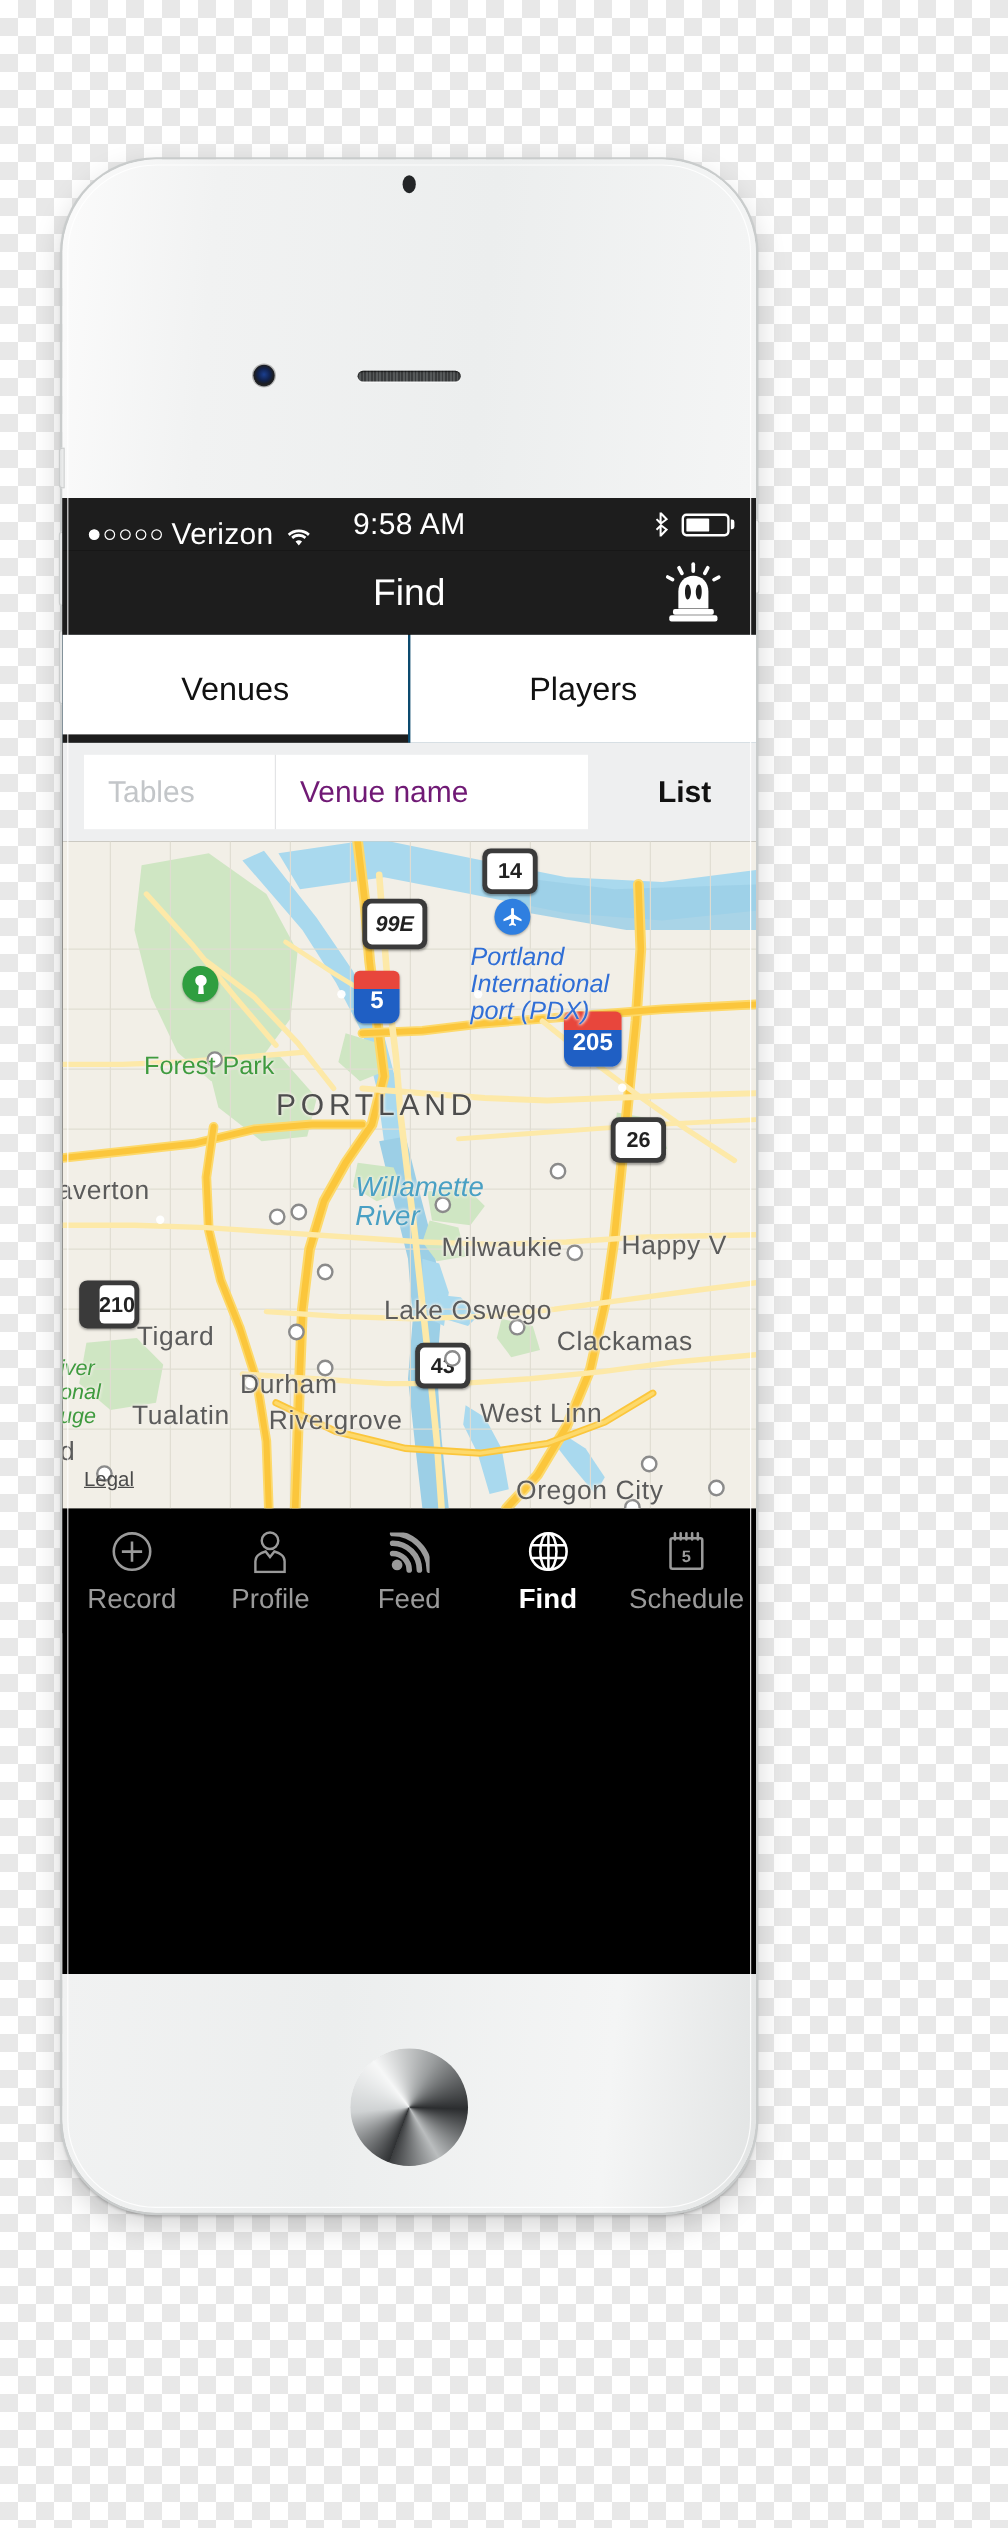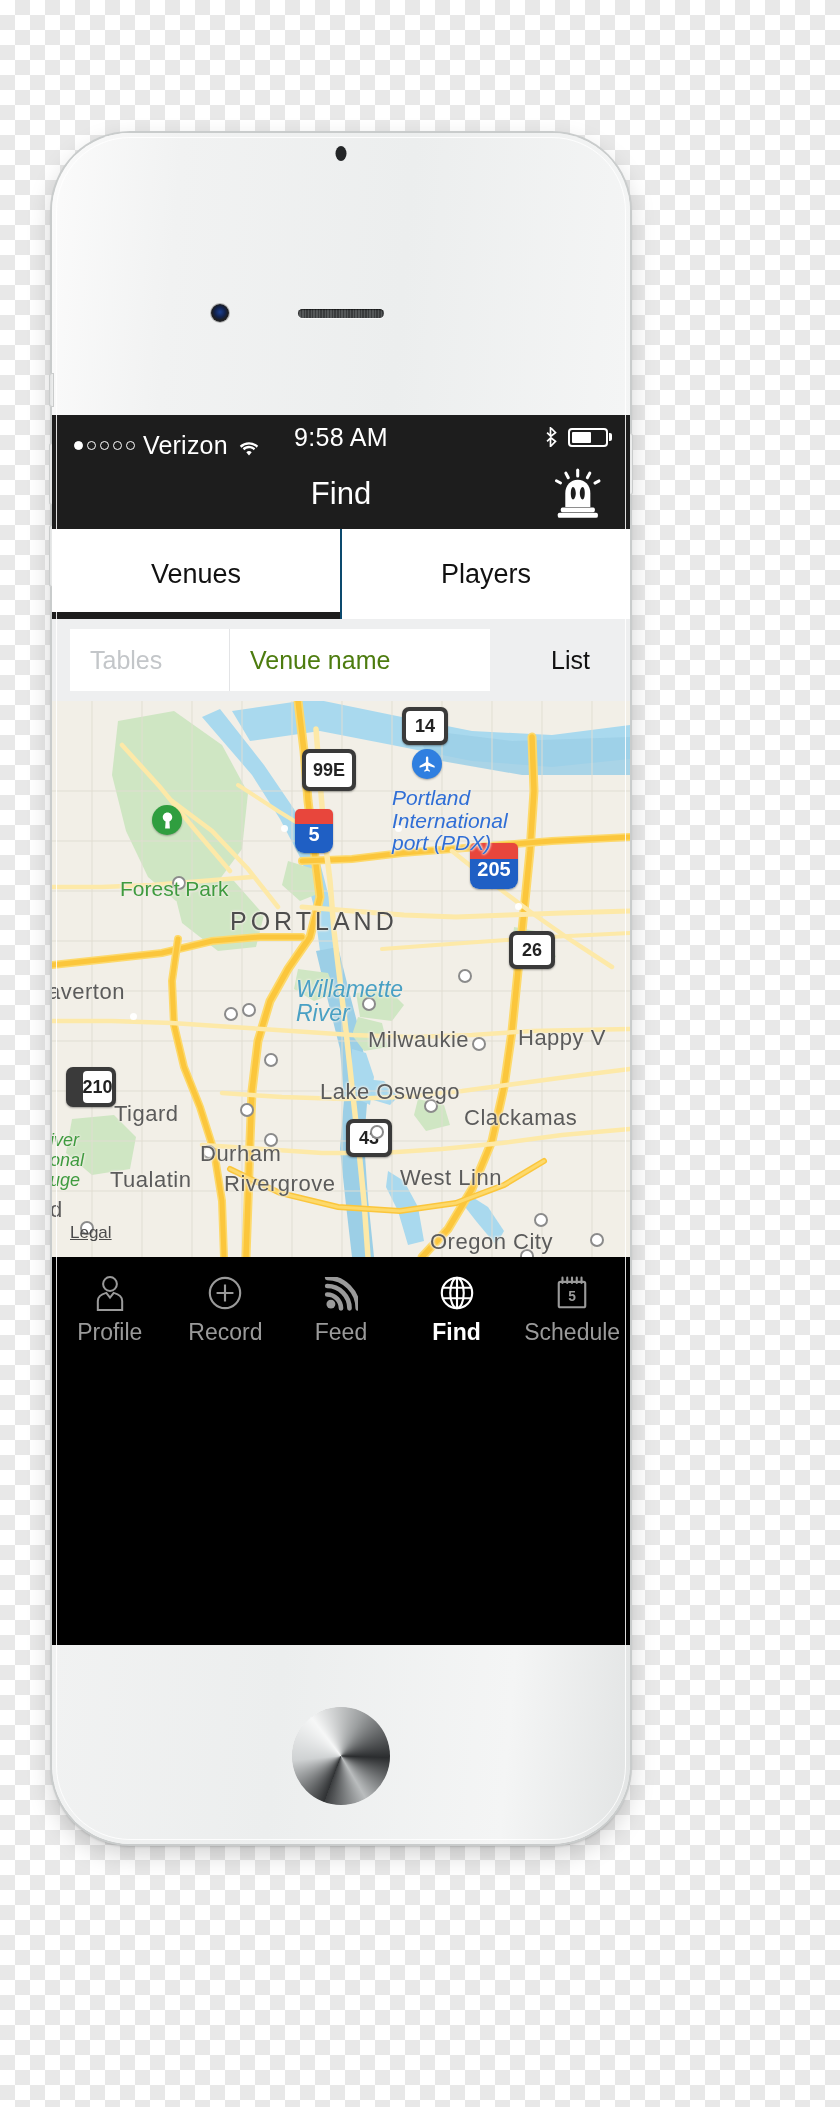--- a/index.html
+++ b/index.html
@@ -134,26 +134,26 @@
     content:""; position:absolute; left:0; right:0; bottom:0; height:7px; background:#1d1d1d;
   }
 
   
   #search-row{
     height:82px; background:#eeeff0; display:flex; align-items:center;
     padding:0 18px; gap:0;
   }
   .search-field{
     height:62px; background:#fff; display:flex; align-items:center;
-    padding:0 20px; font-size:25px; color:#4d7c0f;
+    padding:0 20px; font-size:25px; color:#701a75;
   }
   #tables-field{ width:160px; color:#c3c6c9; border-right:1px solid #e3e4e6; }
   #venue-field{ flex:1; }
   #list-button{
-    width:122px; text-align:center; font-size:25px; font-weight:normal; color:#111;
+    width:122px; text-align:center; font-size:25px; font-weight:bold; color:#111;
     cursor:pointer;
     padding-left:39px;
   }
 
   
   #map{
     position:relative; flex:1; height:556px; overflow:hidden;
     background:#f2efe7;
   }
   .mp{ position:absolute; }
@@ -379,21 +379,21 @@
             <path d="M120 100 L160 130 L196 168 L226 206" stroke="#fde9a8" stroke-width="4.5"></path>
             <path d="M70 44 L108 86 L144 130 L178 170" stroke="#fde9a8" stroke-width="4.5"></path>
             <path d="M186 84 L226 110 L262 132" stroke="#fde9a8" stroke-width="4"></path>
             <path d="M400 150 L440 182 L480 212 L520 240 L560 266" stroke="#fde9a8" stroke-width="4.5"></path>
           </g>
         </svg>
 
         <div class="shield" style="left:350px; top:6px; width:46px; height:38px;">
           <span class="inner">14</span>
         </div>
-        <div class="shield" style="left:250px; top:48px; width:54px; height:42px;">
+        <div class="shield" style="left:250px; top:48px; width:54px; height:42px;font-style:italic;">
           <span class="inner">99E</span>
         </div>
         <div class="shield i" style="left:243px; top:108px; width:38px; height:44px;">
           <span class="inner">5</span>
         </div>
         <div class="shield i" style="left:418px; top:142px; width:48px; height:46px;">
           <span class="inner">205</span>
         </div>
         <div class="shield" style="left:457px; top:230px; width:46px; height:38px;">
           <span class="inner">26</span>
@@ -463,36 +463,36 @@
         </div>
         <div class="pin" style="left:71px; top:306px;">
           <span class="shadow"></span><span class="head"></span><span class="stick"></span><span class="base"></span>
         </div>
       </div>
 
       <div id="tab-bar">
 
         <div class="tab-item">
           <span class="tab-ico">
+            <svg viewBox="0 0 32 32" width="36" height="36" fill="none" stroke="#9a9a9a" stroke-width="1.9">
+              <circle cx="16" cy="16" r="13.5"></circle>
+                <path d="M16 8.5v15M8.5 16h15"></path>
+            </svg>
+          </span>
+          <span>Record</span>
+        </div>
+
+        <div class="tab-item">
+          <span class="tab-ico">
             <svg viewBox="0 0 32 34" width="34" height="36" fill="none" stroke="#9a9a9a" stroke-width="1.9">
               <circle cx="16" cy="8.5" r="6.5"></circle>
               <path d="M4.5 33v-8.5c0-4 4-6.6 8-7.6l3.5 4.4 3.5-4.4c4 1 8 3.6 8 7.6V33z"></path>
             </svg>
           </span>
           <span>Profile</span>
-        </div>
-
-        <div class="tab-item">
-          <span class="tab-ico">
-            <svg viewBox="0 0 32 32" width="36" height="36" fill="none" stroke="#9a9a9a" stroke-width="1.9">
-              <circle cx="16" cy="16" r="13.5"></circle>
-                <path d="M16 8.5v15M8.5 16h15"></path>
-            </svg>
-          </span>
-          <span>Record</span>
         </div>
 
         <div class="tab-item">
           <span class="tab-ico">
             <svg viewBox="0 0 32 32" width="34" height="34">
               <circle cx="6.5" cy="25.5" r="4.2" fill="#9a9a9a"></circle>
               <path d="M3 16.5a13 13 0 0 1 13 13" fill="none" stroke="#9a9a9a" stroke-width="4.4" stroke-linecap="round"></path>
               <path d="M3 8.5a21 21 0 0 1 21 21" fill="none" stroke="#9a9a9a" stroke-width="4.4" stroke-linecap="round"></path>
               <path d="M3 0.8a28.8 28.8 0 0 1 28.8 28.8" fill="none" stroke="#9a9a9a" stroke-width="4.4" stroke-linecap="round"></path>
             </svg>

